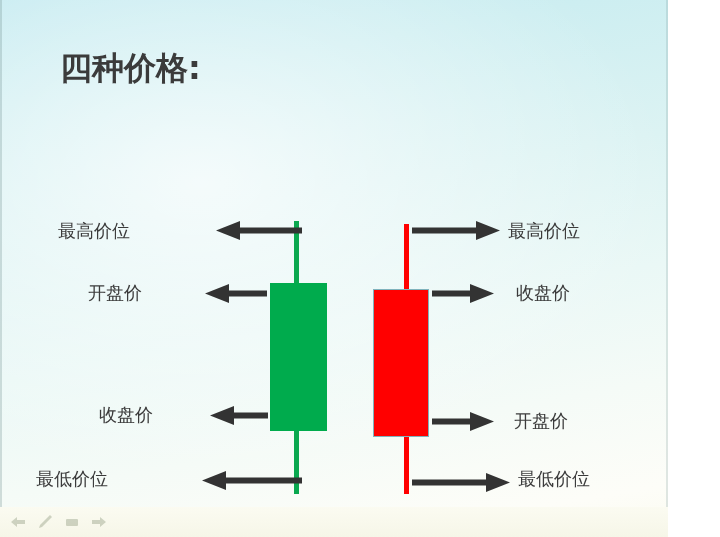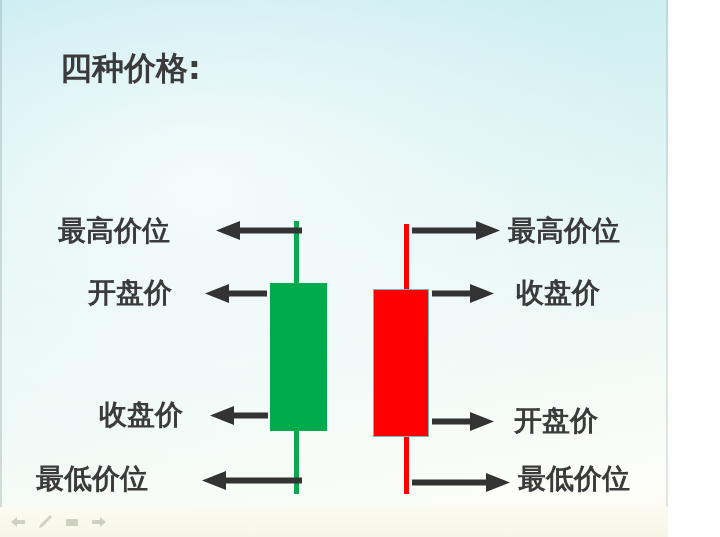--- a/index.html
+++ b/index.html
@@ -86,22 +86,22 @@
     width: 56px;
     height: 148px;
     background: #ff0000;
     border: 1px solid #7fb3bd;
   }
 
   
   .label {
     position: absolute;
     color: #3b3b3b;
-    font-size: 28px;
-    font-weight: bold;
+    font-size: 18px;
+    font-weight: normal;
     line-height: 30px;
     white-space: nowrap;
   }
   .label.right-side { }
 
   
   .arrow {
     position: absolute;
     height: 22px;
   }

